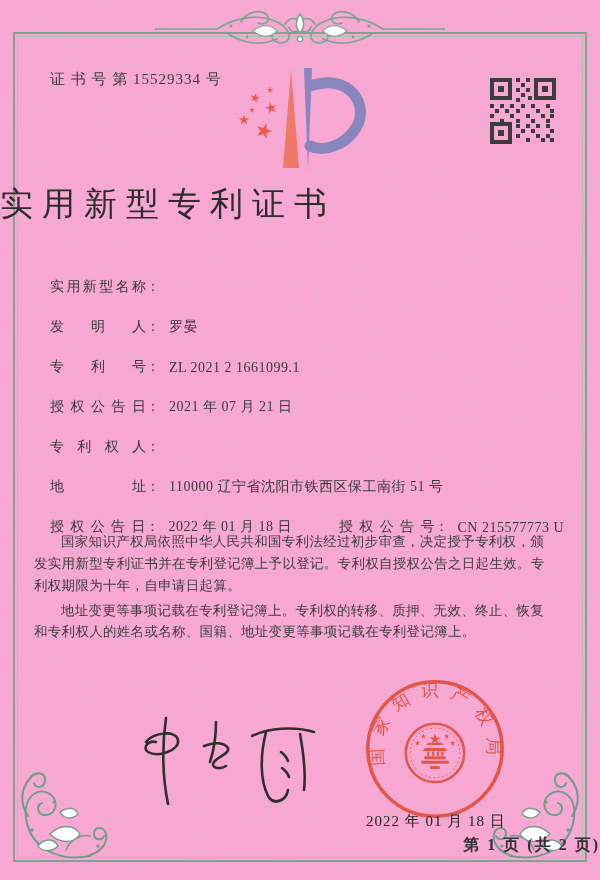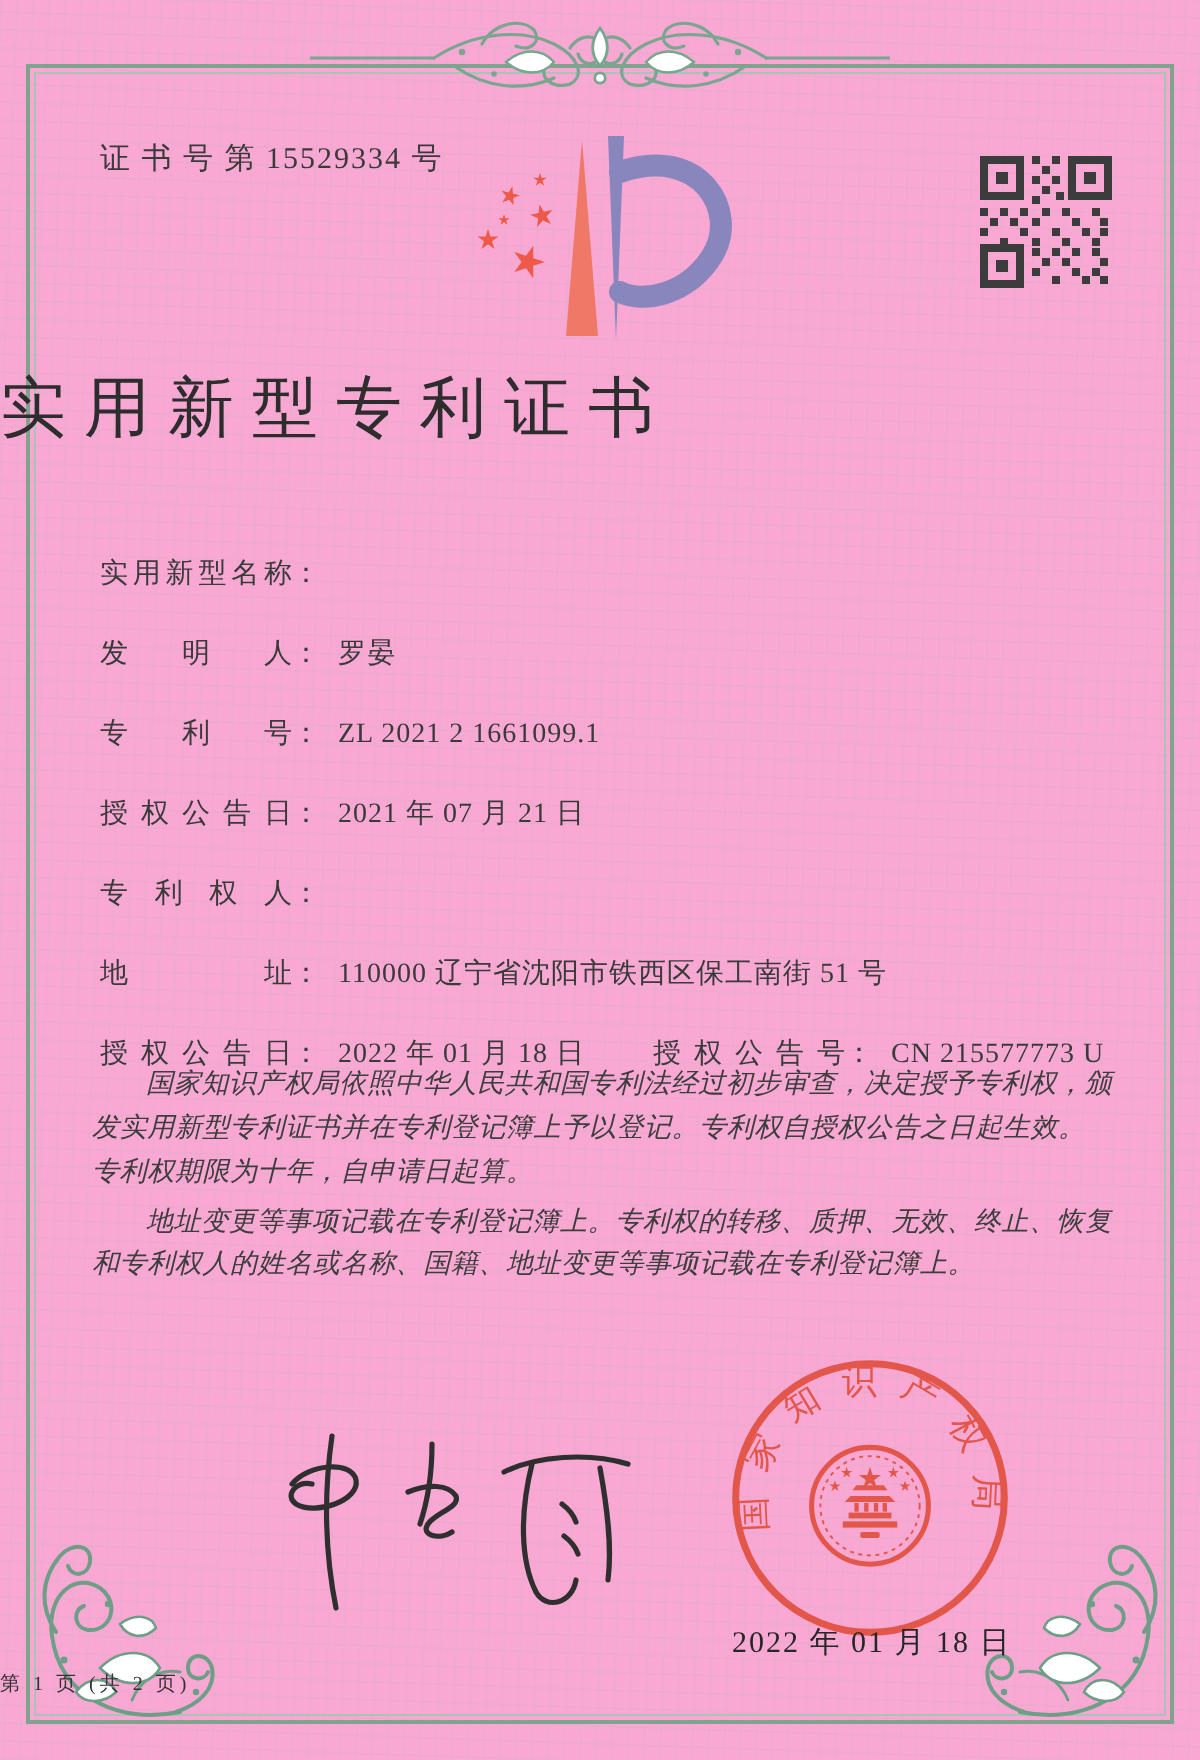--- a/index.html
+++ b/index.html
@@ -29,34 +29,34 @@
   .qr{position:absolute;left:488px;top:76px;z-index:3;}
 
   .title{position:absolute;left:0;right:0;top:182px;text-align:left;
     font-size:33px;letter-spacing:9px;color:#2d2d2d;z-index:3;}
 
   .fields{position:absolute;left:50px;right:36px;top:256px;z-index:3;font-size:14px;}
   .field-row{height:29px;padding-top:11px;display:flex;align-items:flex-end;white-space:nowrap;}
   .lbl{display:inline-block;width:96px;text-align:justify;text-align-last:justify;}
   .colon{display:inline-block;}
   .val{margin-left:9px;letter-spacing:.5px;}
-  .pair2{margin-left:34px;}
-
-  .body-text{position:absolute;left:46px;right:44px;top:531px;z-index:3;
-    font-size:13.5px;line-height:1.62;font-style:italic;color:#3d3d3d;}
+  .pair2{margin-left:47px;}
+
+  .body-text{position:absolute;left:34px;right:44px;top:531px;z-index:3;
+    font-size:13.5px;line-height:1.62;color:#3d3d3d;}
   .body-text p{margin:0 0 3px 0;text-indent:2em;letter-spacing:.3px;}
 
   .officer{position:absolute;left:58px;top:746px;z-index:3;font-size:16px;letter-spacing:3px;line-height:2.0;}
   .signature{position:absolute;left:118px;top:712px;z-index:3;}
 
   .seal{position:absolute;left:362px;top:676px;z-index:3;}
   .seal-date{position:absolute;left:366px;top:812px;z-index:4;font-size:15px;letter-spacing:1px;color:#262626;}
 
-  .footer{position:absolute;left:0;right:0;top:835px;text-align:left;
-    font-size:10px;letter-spacing:2px;z-index:3;color:#333;}
+  .footer{position:absolute;left:0;right:0;top:835px;text-align:right;
+    font-size:16px;letter-spacing:2px;z-index:3;color:#333;font-weight:bold;}
 </style>
 </head>
 <body>
 
 <div class="page">
 
   <div class="frame"></div>
 
   <svg class="ornament-top" width="290" height="50" viewBox="0 0 290 50">
     <g id="curlL" stroke="#79a68e" stroke-width="1.6" fill="none" stroke-linecap="round">

